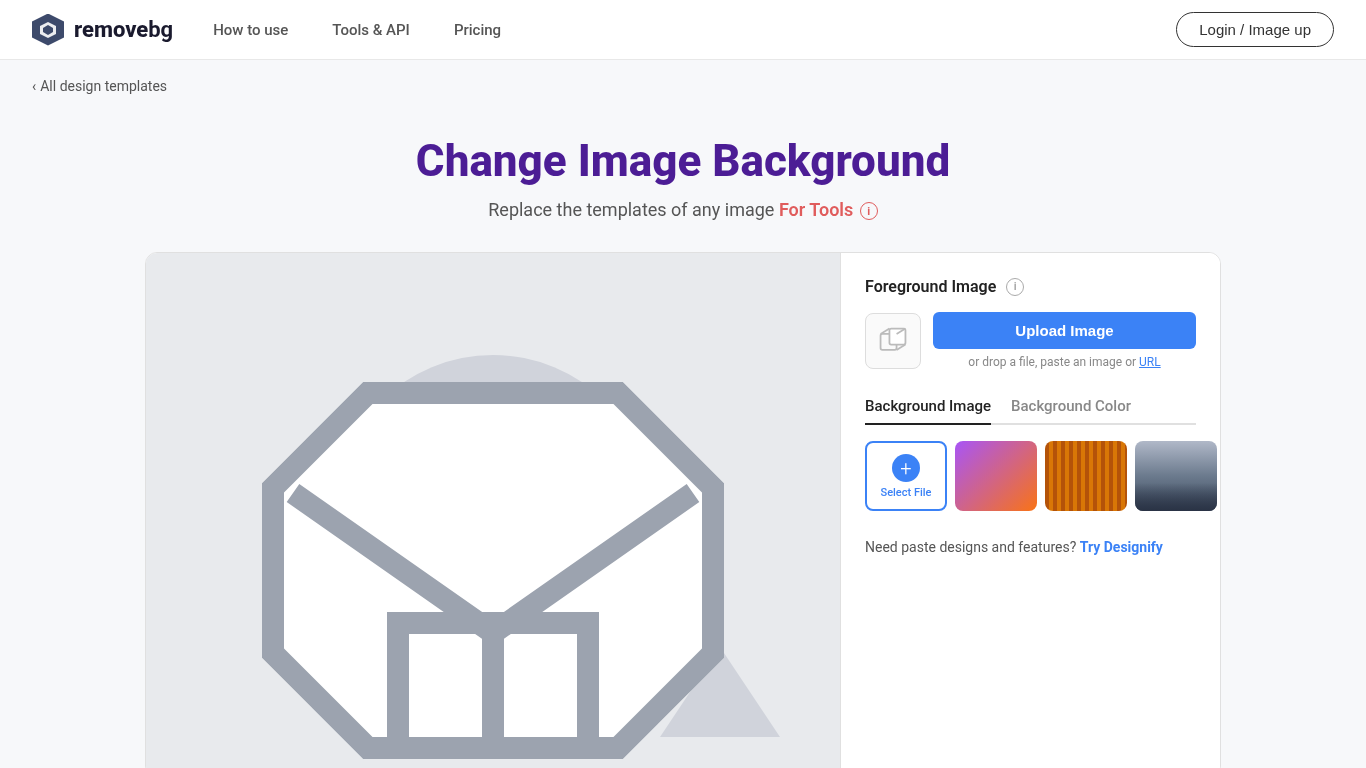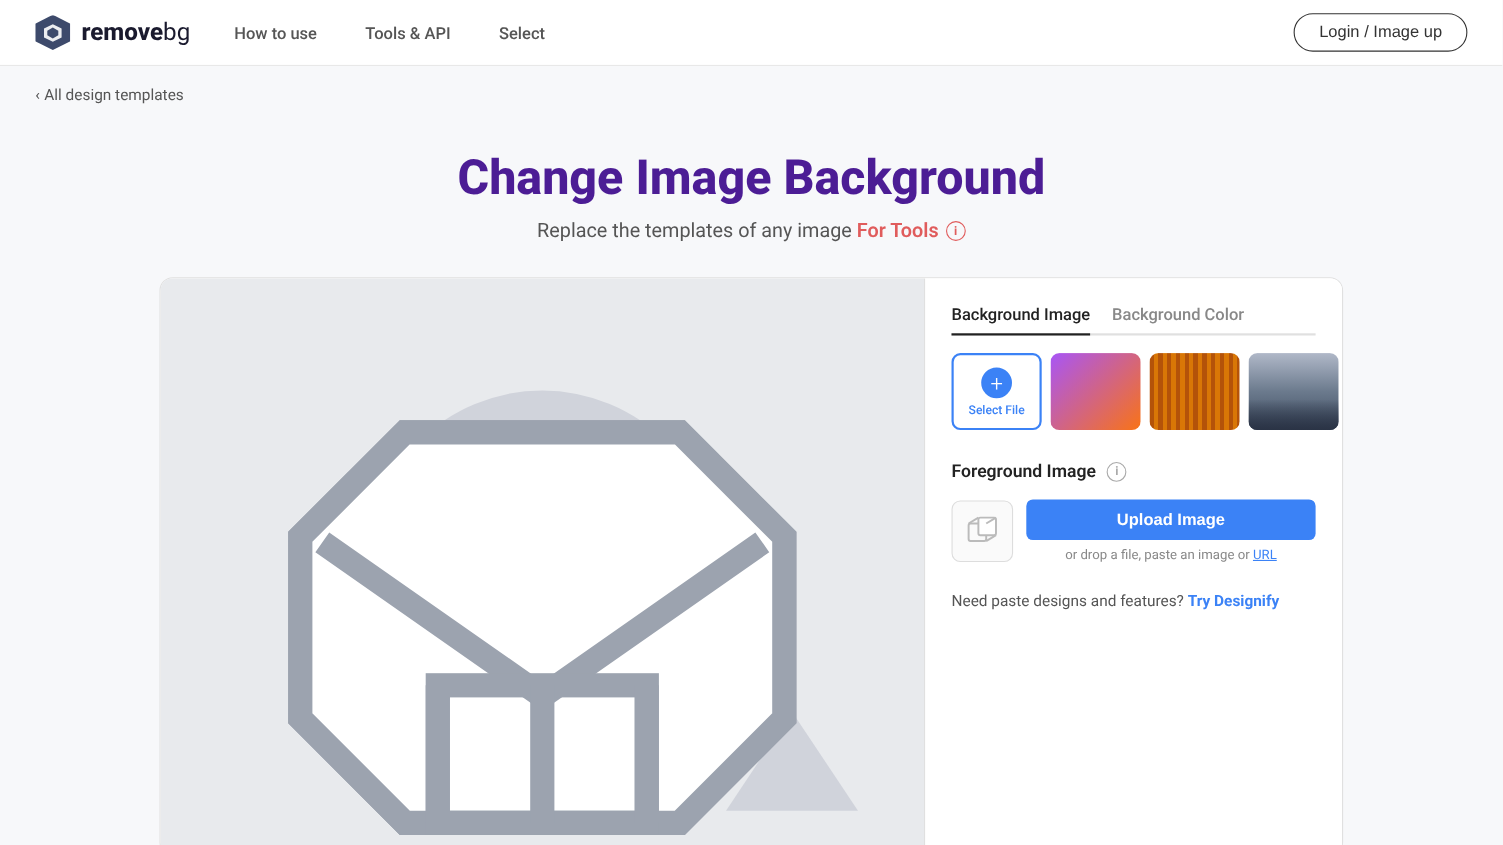--- a/index.html
+++ b/index.html
@@ -20,21 +20,21 @@
     }
     .nav-left { display: flex; align-items: center; gap: 40px; }
     .logo { display: flex; align-items: center; gap: 10px; text-decoration: none; }
     .logo-icon {
       width: 32px; height: 32px;
       background: #3d4a6b;
       clip-path: polygon(50% 0%, 0% 25%, 0% 75%, 50% 100%, 100% 75%, 100% 25%);
       display: flex; align-items: center; justify-content: center;
     }
     .logo-text { font-size: 22px; font-weight: 700; color: #1a1a2e; }
-    .logo-text span { color: #1a1a2e; font-weight: 400; }
+    .logo-text span { color: #1a1a2e; font-weight: 700; }
     .nav-links { display: flex; align-items: center; gap: 44px; }
     .nav-links a { text-decoration: none; color: #555; font-size: 15px; font-weight: 500; }
     .btn-login {
       border: 1.5px solid #333;
       border-radius: 24px;
       padding: 8px 22px;
       background: #fff;
       font-size: 15px;
       font-weight: 500;
       cursor: pointer;
@@ -299,21 +299,21 @@
           <polygon points="9,4 14,7 14,11 9,14 4,11 4,7" fill="#3d4a6b"></polygon>
         </svg>
       </div>
       <span class="logo-text">
         <span style="font-weight:800;margin-top:23px;">remove</span><span>bg</span>
       </span>
     </a>
     <div class="nav-links">
       <a href="#">How to use</a>
       <a href="#">Tools &amp; API</a>
-      <a href="#">Select</a>
+      <a href="#">Pricing</a>
     </div>
   </div>
   <button class="btn-login">Login / Image up</button>
 </nav>
 
 <div class="breadcrumb-bar">
   <a class="breadcrumb-link" href="#">
     <span>‹</span>
     <span>All design templates</span>
   </a>
@@ -349,20 +349,46 @@
           <line x1="215" y1="370" x2="215" y2="495" stroke="#9ca3af" stroke-width="22"></line>
 
           <line x1="405" y1="370" x2="405" y2="495" stroke="#9ca3af" stroke-width="22"></line>
 
           <line x1="310" y1="370" x2="310" y2="495" stroke="#9ca3af" stroke-width="22"></line>
         </svg>
       </div>
     </div>
 
     <div class="sidebar">
+
+      <div class="sidebar-section">
+        <div class="fg-header">
+          <span>Foreground Image</span>
+          <span class="info-icon" style="border-color:#aaa; color:#aaa;">i</span>
+        </div>
+        <div class="fg-upload-row">
+          <div class="fg-icon-box">
+
+            <svg width="36" height="36" viewBox="0 0 36 36" fill="none">
+              <rect x="4" y="10" width="18" height="18" rx="2" stroke="#bbb" stroke-width="2" fill="none"></rect>
+              <rect x="14" y="4" width="18" height="18" rx="2" stroke="#bbb" stroke-width="2" fill="white"></rect>
+              <line x1="4" y1="10" x2="14" y2="4" stroke="#bbb" stroke-width="2"></line>
+              <line x1="22" y1="10" x2="32" y2="4" stroke="#bbb" stroke-width="2"></line>
+              <line x1="22" y1="28" x2="32" y2="22" stroke="#bbb" stroke-width="2"></line>
+            </svg>
+          </div>
+          <div class="fg-upload-right">
+            <button class="btn-upload">Upload Image</button>
+            <div class="upload-hint">
+              <span>or drop a file, paste an image or</span>
+              <a href="#">URL</a>
+            </div>
+          </div>
+        </div>
+      </div>
 
       <div class="sidebar-section">
         <div class="bg-tabs">
           <div class="bg-tab active">Background Image</div>
           <div class="bg-tab">Background Color</div>
         </div>
         <div class="bg-images-grid">
           <div class="bg-select-file">
             <div class="plus-icon">+</div>
             <span class="select-label">Select File</span>
@@ -373,46 +399,20 @@
           <div class="bg-thumb">
             <div class="bg-thumb-gradient2"></div>
           </div>
           <div class="bg-thumb">
             <div class="bg-thumb-photo"></div>
           </div>
 
         </div>
       </div>
 
-      <div class="sidebar-section">
-        <div class="fg-header">
-          <span>Foreground Image</span>
-          <span class="info-icon" style="border-color:#aaa; color:#aaa;">i</span>
-        </div>
-        <div class="fg-upload-row">
-          <div class="fg-icon-box">
-
-            <svg width="36" height="36" viewBox="0 0 36 36" fill="none">
-              <rect x="4" y="10" width="18" height="18" rx="2" stroke="#bbb" stroke-width="2" fill="none"></rect>
-              <rect x="14" y="4" width="18" height="18" rx="2" stroke="#bbb" stroke-width="2" fill="white"></rect>
-              <line x1="4" y1="10" x2="14" y2="4" stroke="#bbb" stroke-width="2"></line>
-              <line x1="22" y1="10" x2="32" y2="4" stroke="#bbb" stroke-width="2"></line>
-              <line x1="22" y1="28" x2="32" y2="22" stroke="#bbb" stroke-width="2"></line>
-            </svg>
-          </div>
-          <div class="fg-upload-right">
-            <button class="btn-upload">Upload Image</button>
-            <div class="upload-hint">
-              <span>or drop a file, paste an image or</span>
-              <a href="#">URL</a>
-            </div>
-          </div>
-        </div>
-      </div>
-
       <div class="designify-hint">
         <span>Need paste designs and features?</span>
         <a href="#">Try Designify</a>
       </div>
 
     </div>
   </div>
 </div>
 
 </body></html>

